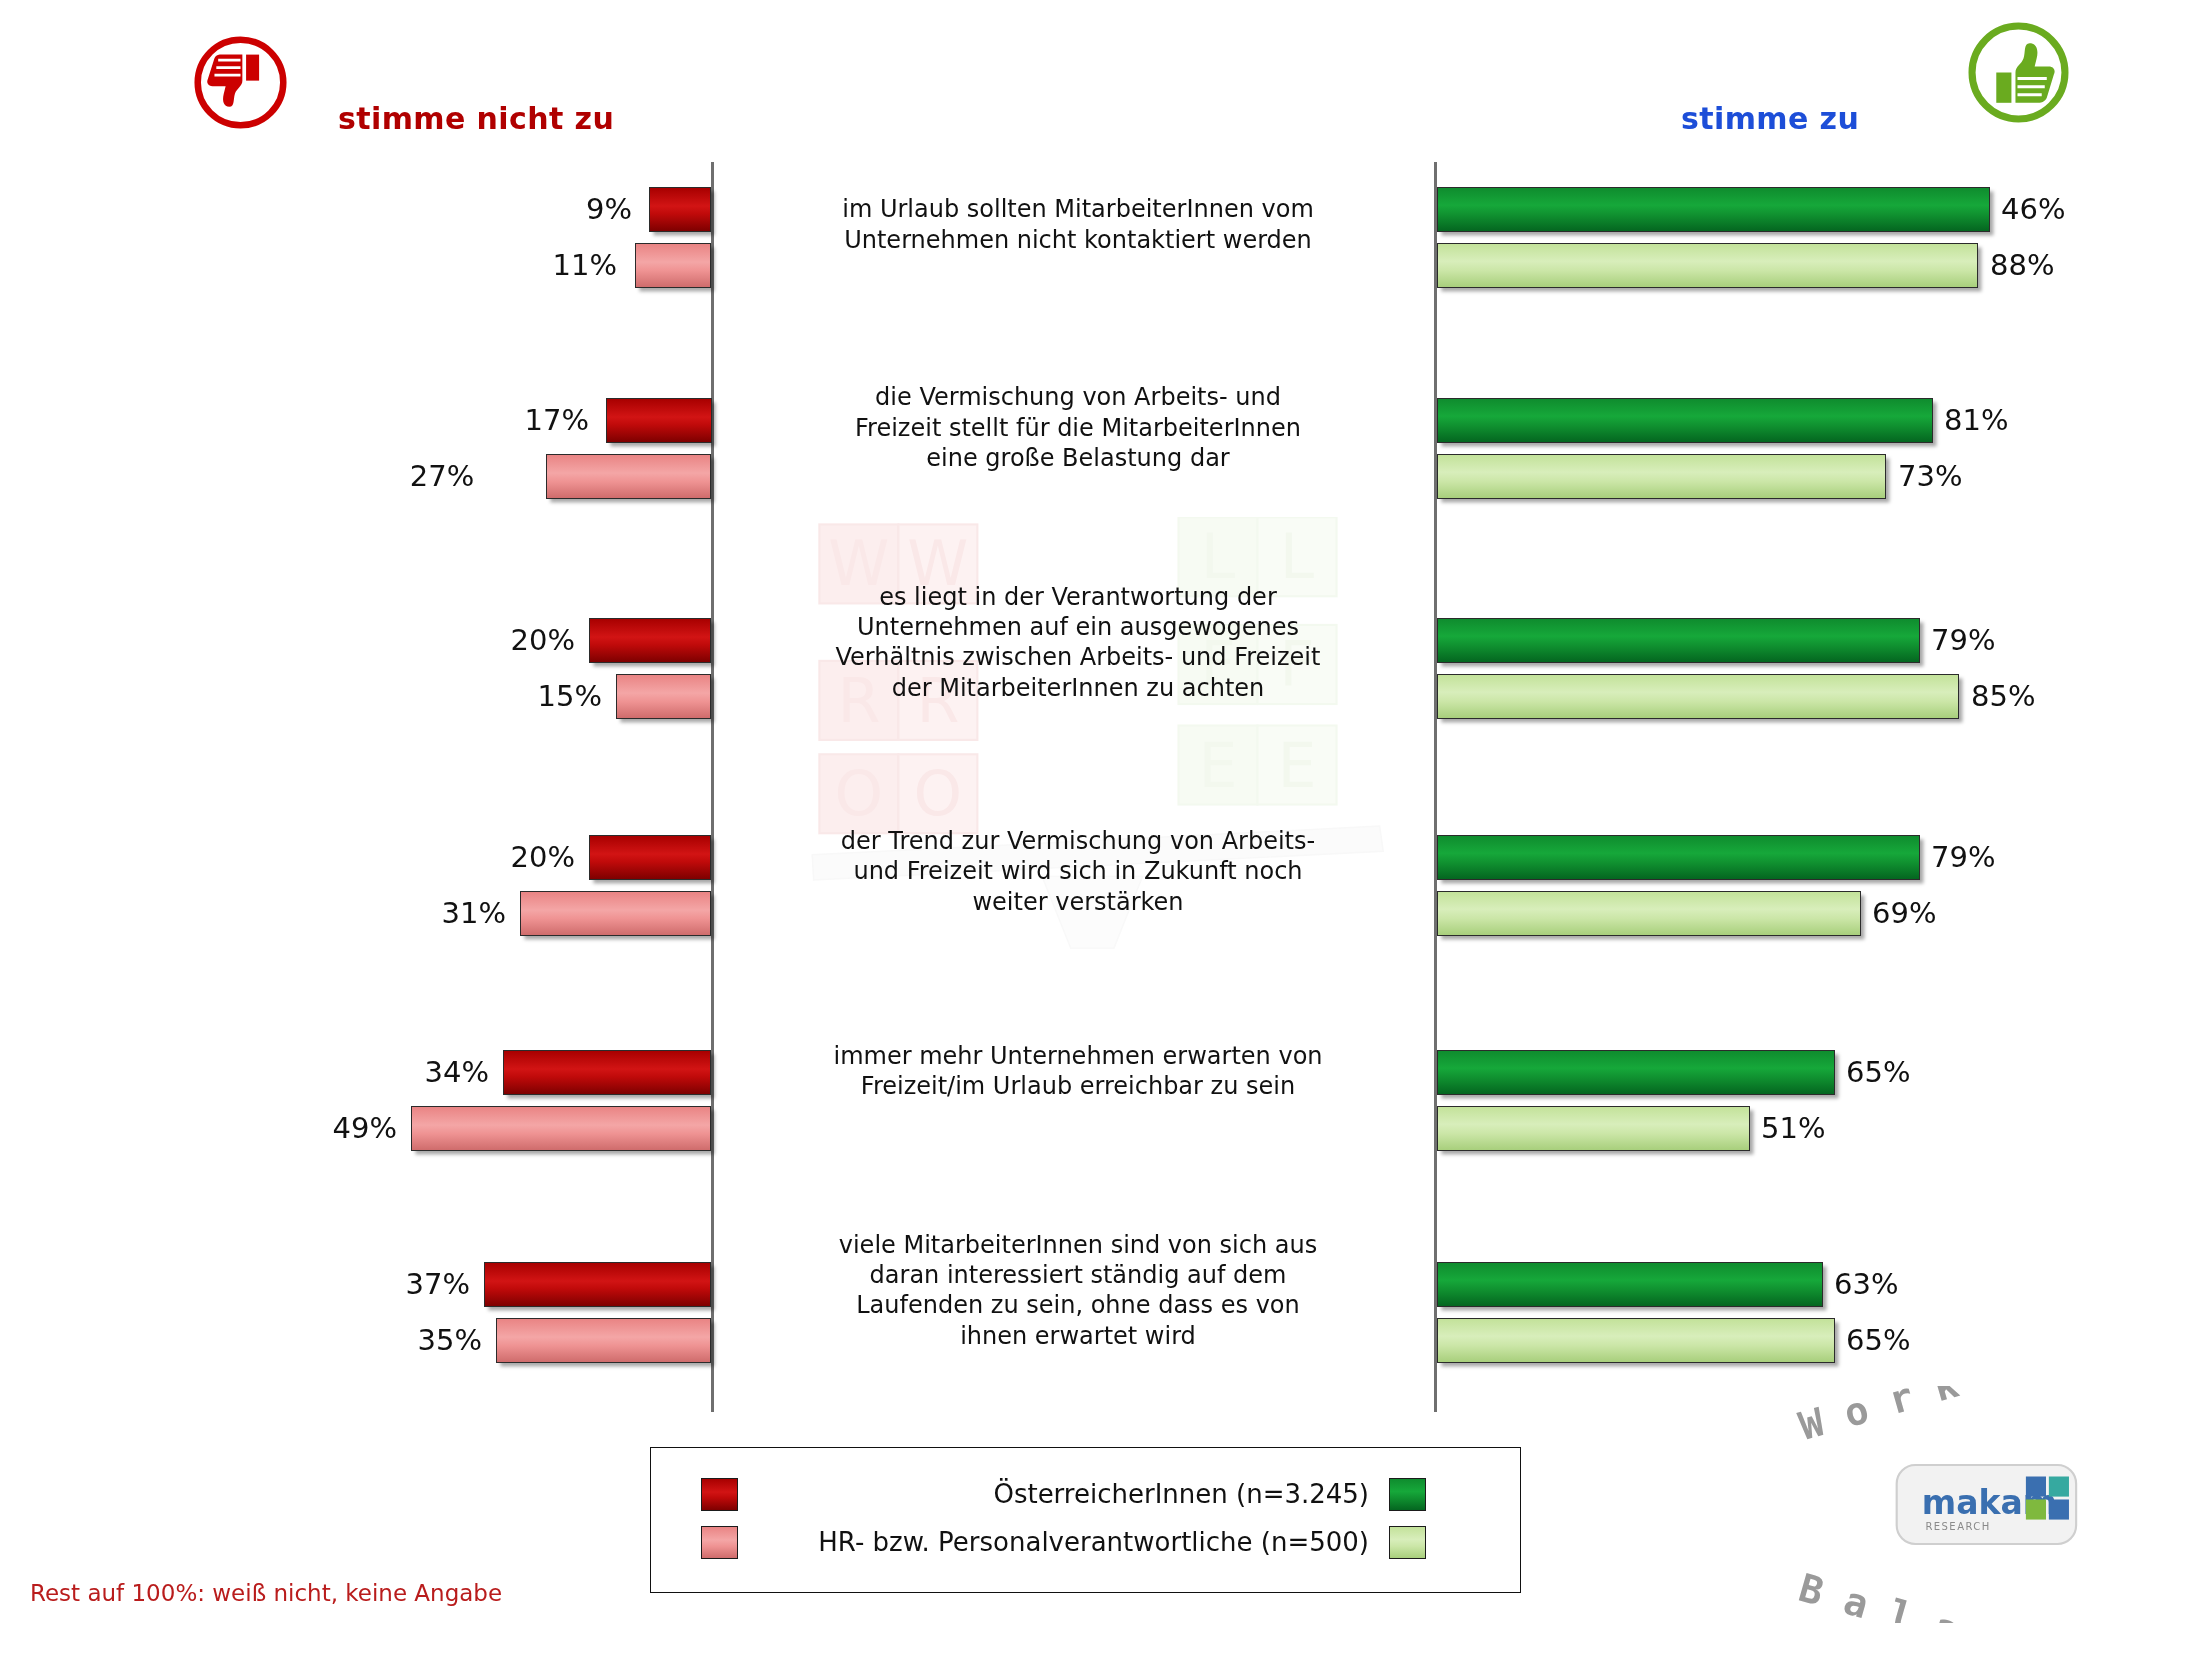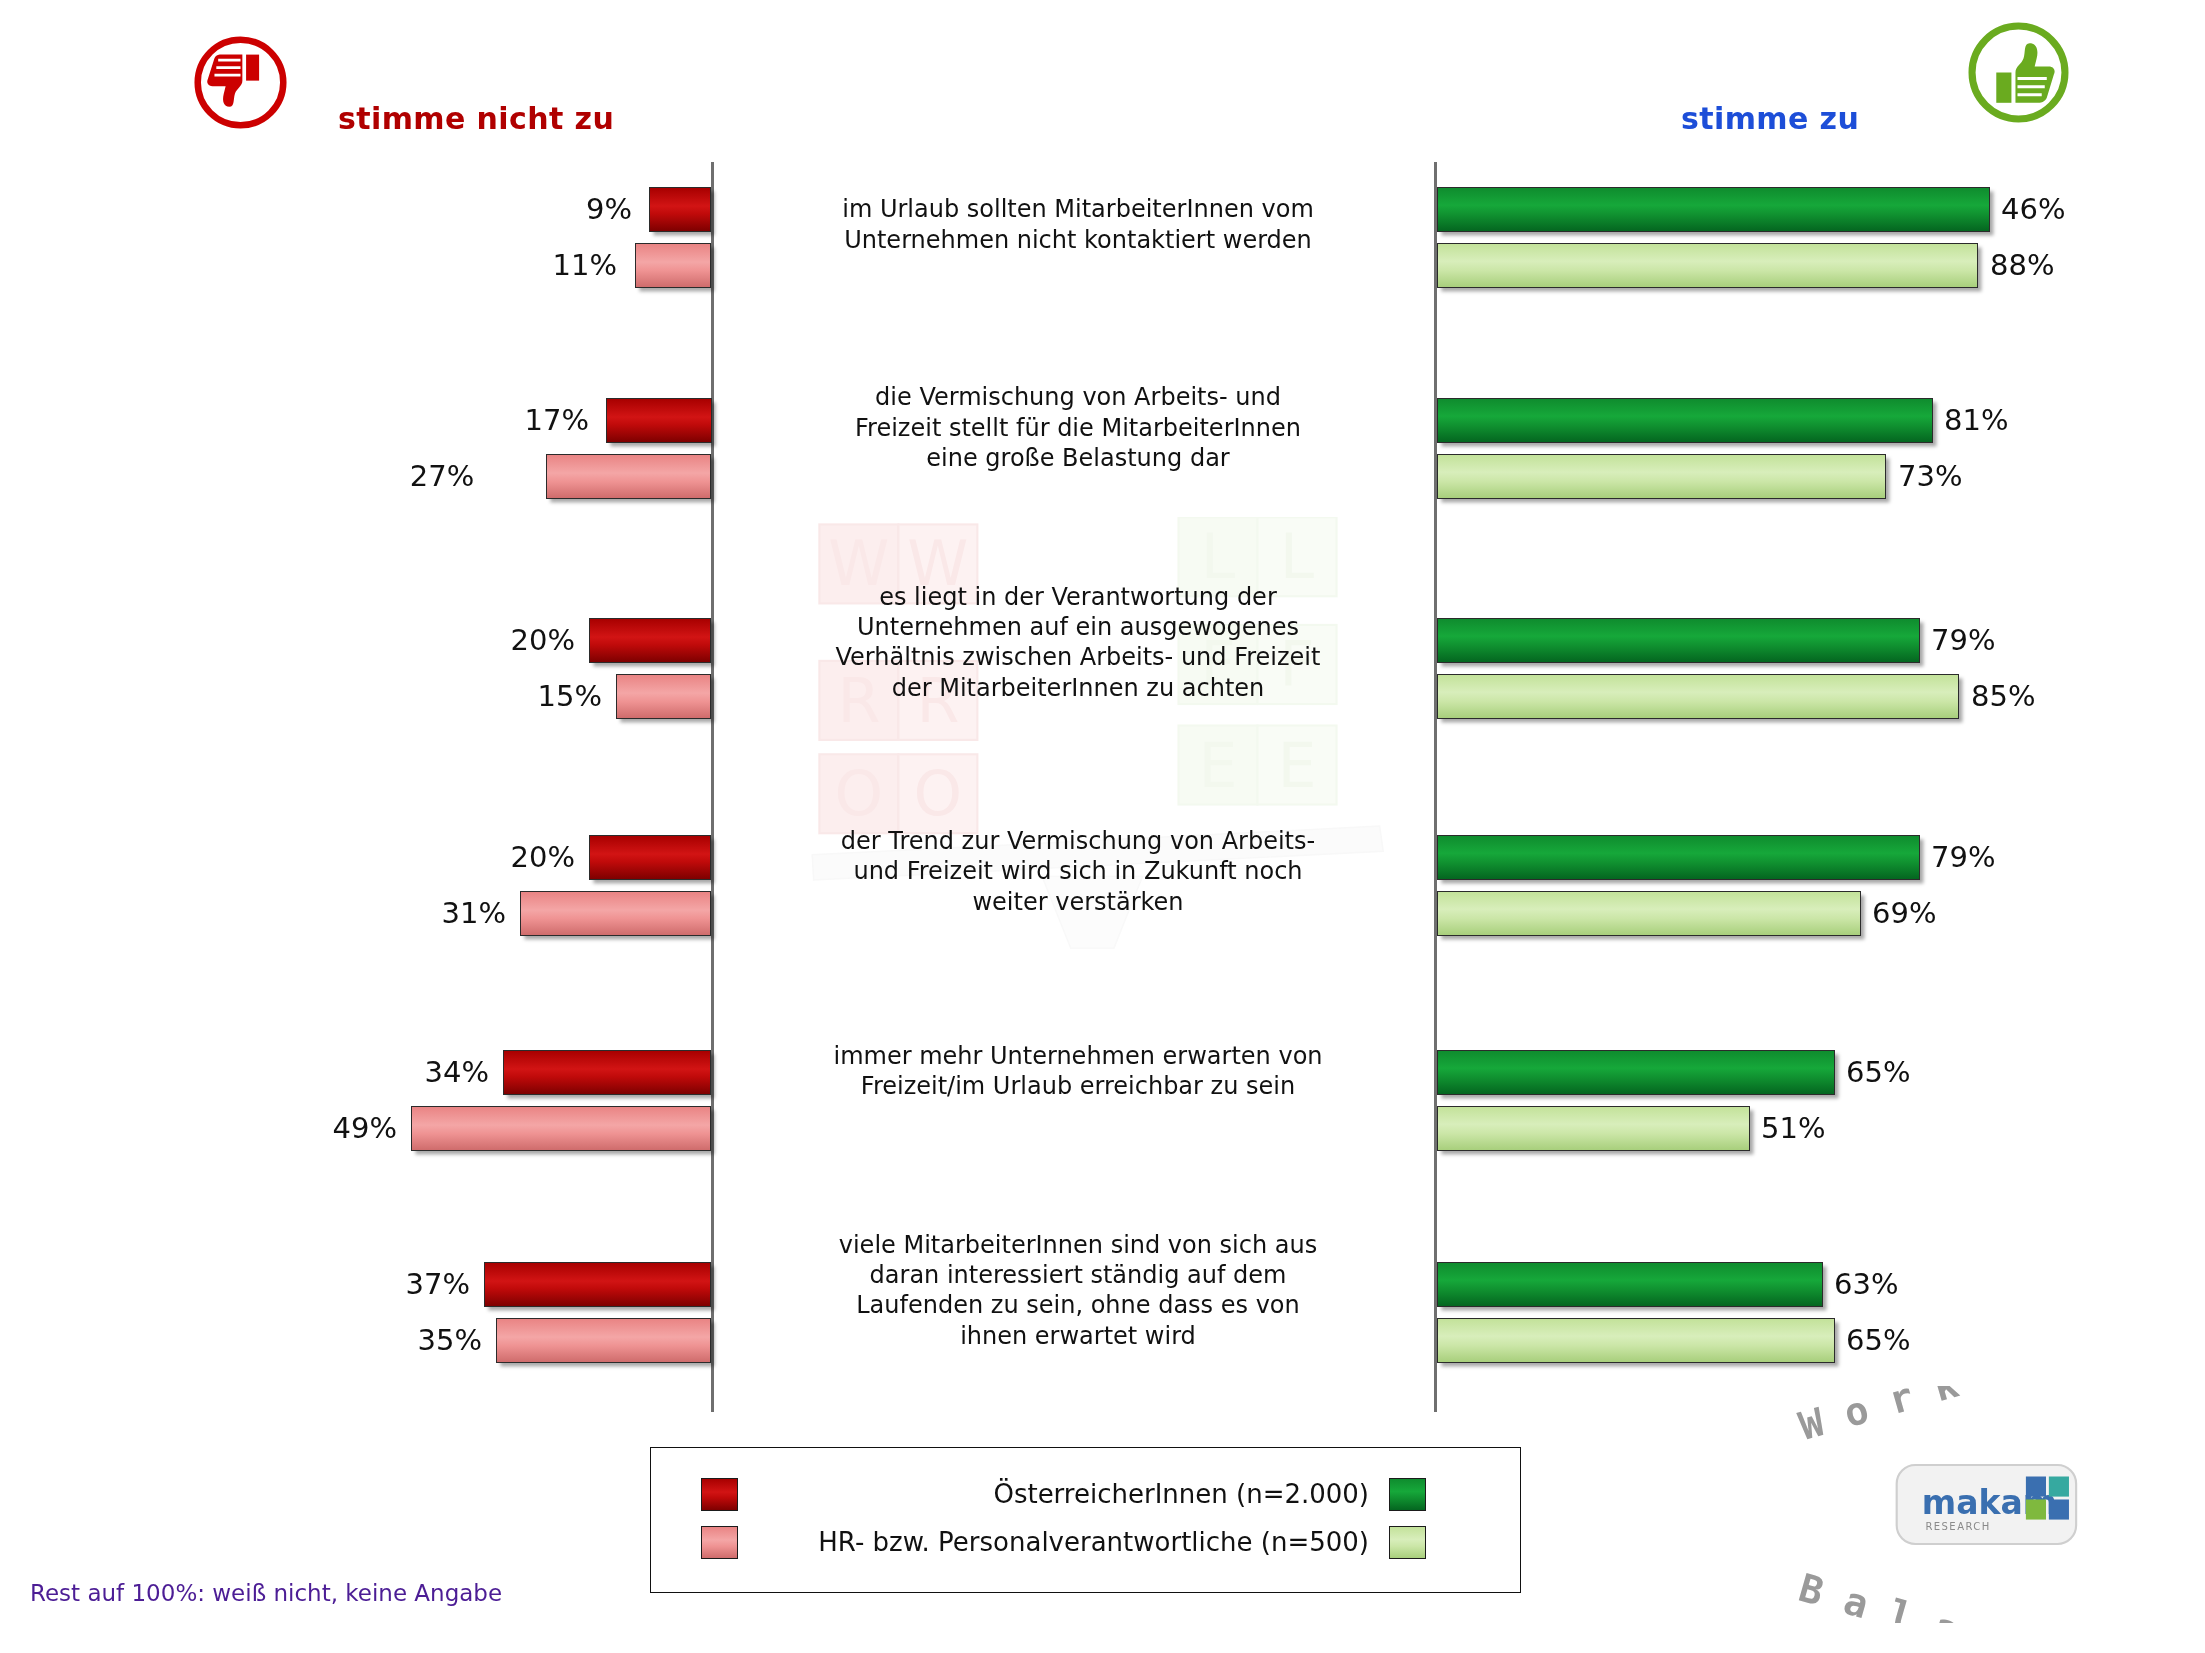--- a/index.html
+++ b/index.html
@@ -88,21 +88,21 @@
     position:absolute; width:37px;height:33px;
     border:1.4px solid #1b1b1b; box-sizing:border-box;
   }
   .legend-text{
     position:absolute; font-size:26px; color:#111;
     line-height:33px; text-align:right;
   }
 
   .footnote{
     position:absolute; left:30px; top:1580px;
-    font-size:23px; color:#4c1d95;
+    font-size:23px; color:#b91c1c;
   }
 
   
   .logo{position:absolute; left:1789px; top:1386px; width:402px;height:237px;}
   .logo svg{position:absolute;left:0;top:0;}
 </style>
 </head>
 <body>
 
 <div class="root">
@@ -277,21 +277,21 @@
 
     <div class="bar bar-pos-a" style="left:1437px;top:16px;width:386px;"></div>
     <div class="val val-right" style="left:1834px;top:16px;width:172px;">63%</div>
     <div class="bar bar-pos-b" style="left:1437px;top:72px;width:398px;"></div>
     <div class="val val-right" style="left:1846px;top:72px;width:172px;">65%</div>
   </div>
 
   <div class="legend">
     <div class="legend-row" style="left:0;top:30px;width:869px;">
       <div class="sw bar-neg-a" style="left:50px;top:0;"></div>
-      <div class="legend-text" style="left:115px;top:0;width:603px;">ÖsterreicherInnen (n=2.000)</div>
+      <div class="legend-text" style="left:115px;top:0;width:603px;">ÖsterreicherInnen (n=3.245)</div>
       <div class="sw bar-pos-a" style="left:738px;top:0;"></div>
     </div>
     <div class="legend-row" style="left:0;top:78px;width:869px;">
       <div class="sw bar-neg-b" style="left:50px;top:0;"></div>
       <div class="legend-text" style="left:115px;top:0;width:603px;">HR- bzw. Personalverantwortliche (n=500)</div>
       <div class="sw bar-pos-b" style="left:738px;top:0;"></div>
     </div>
   </div>
 
   <div class="footnote">Rest auf 100%: weiß nicht, keine Angabe</div>

